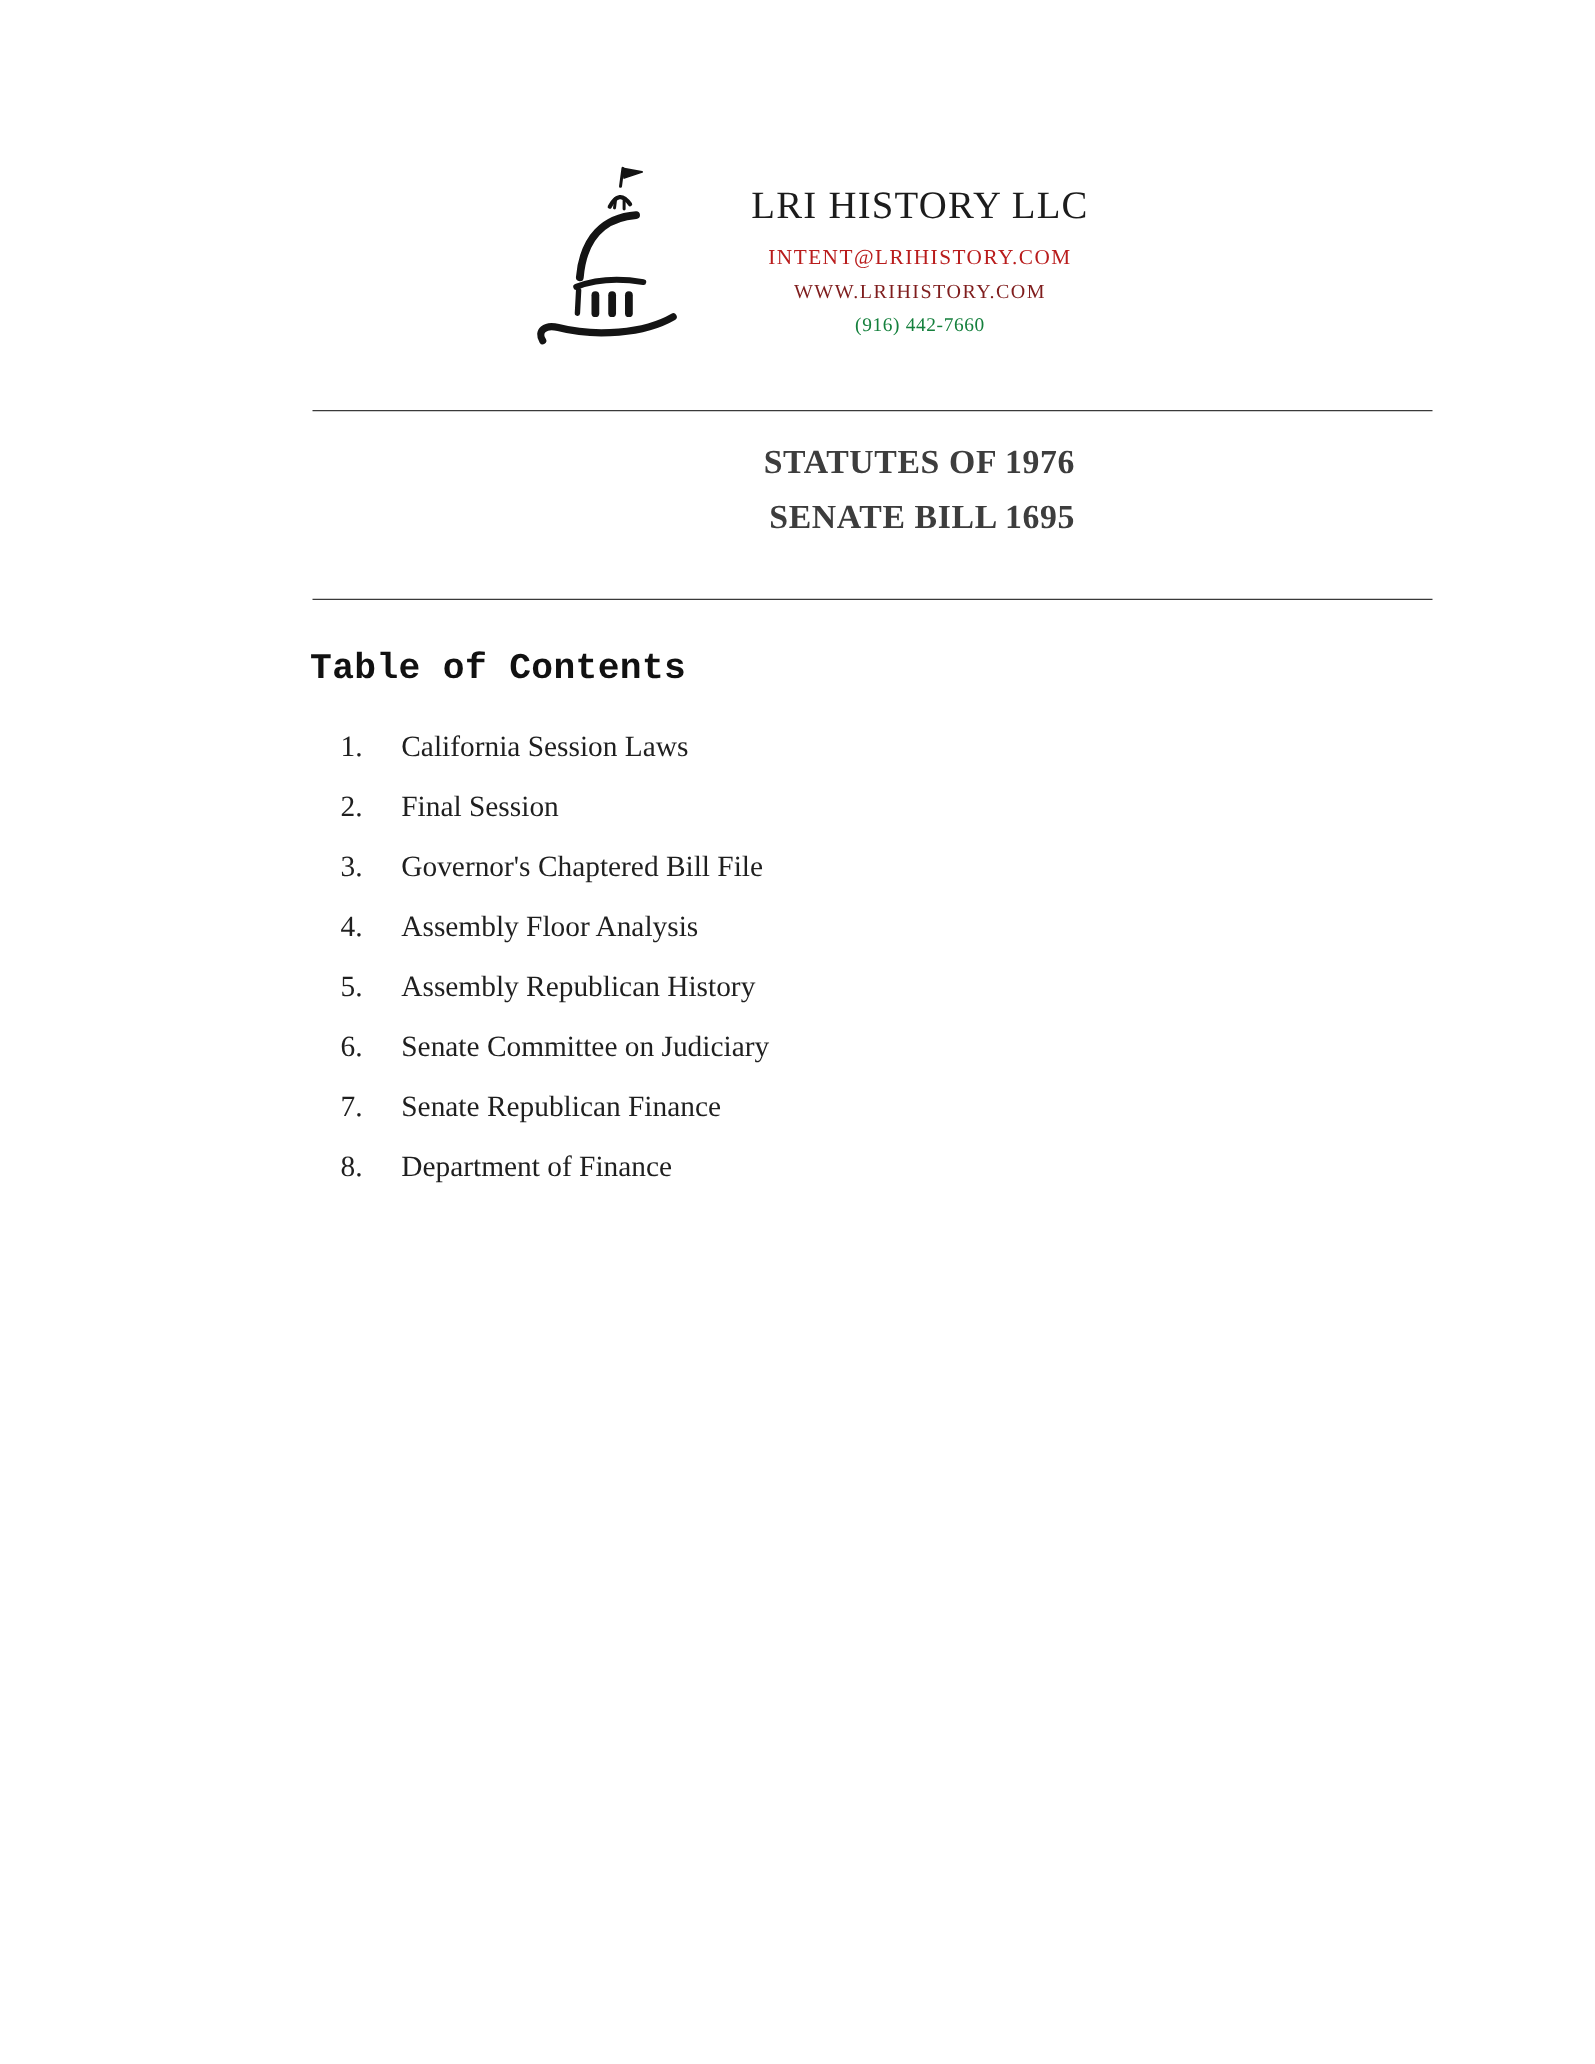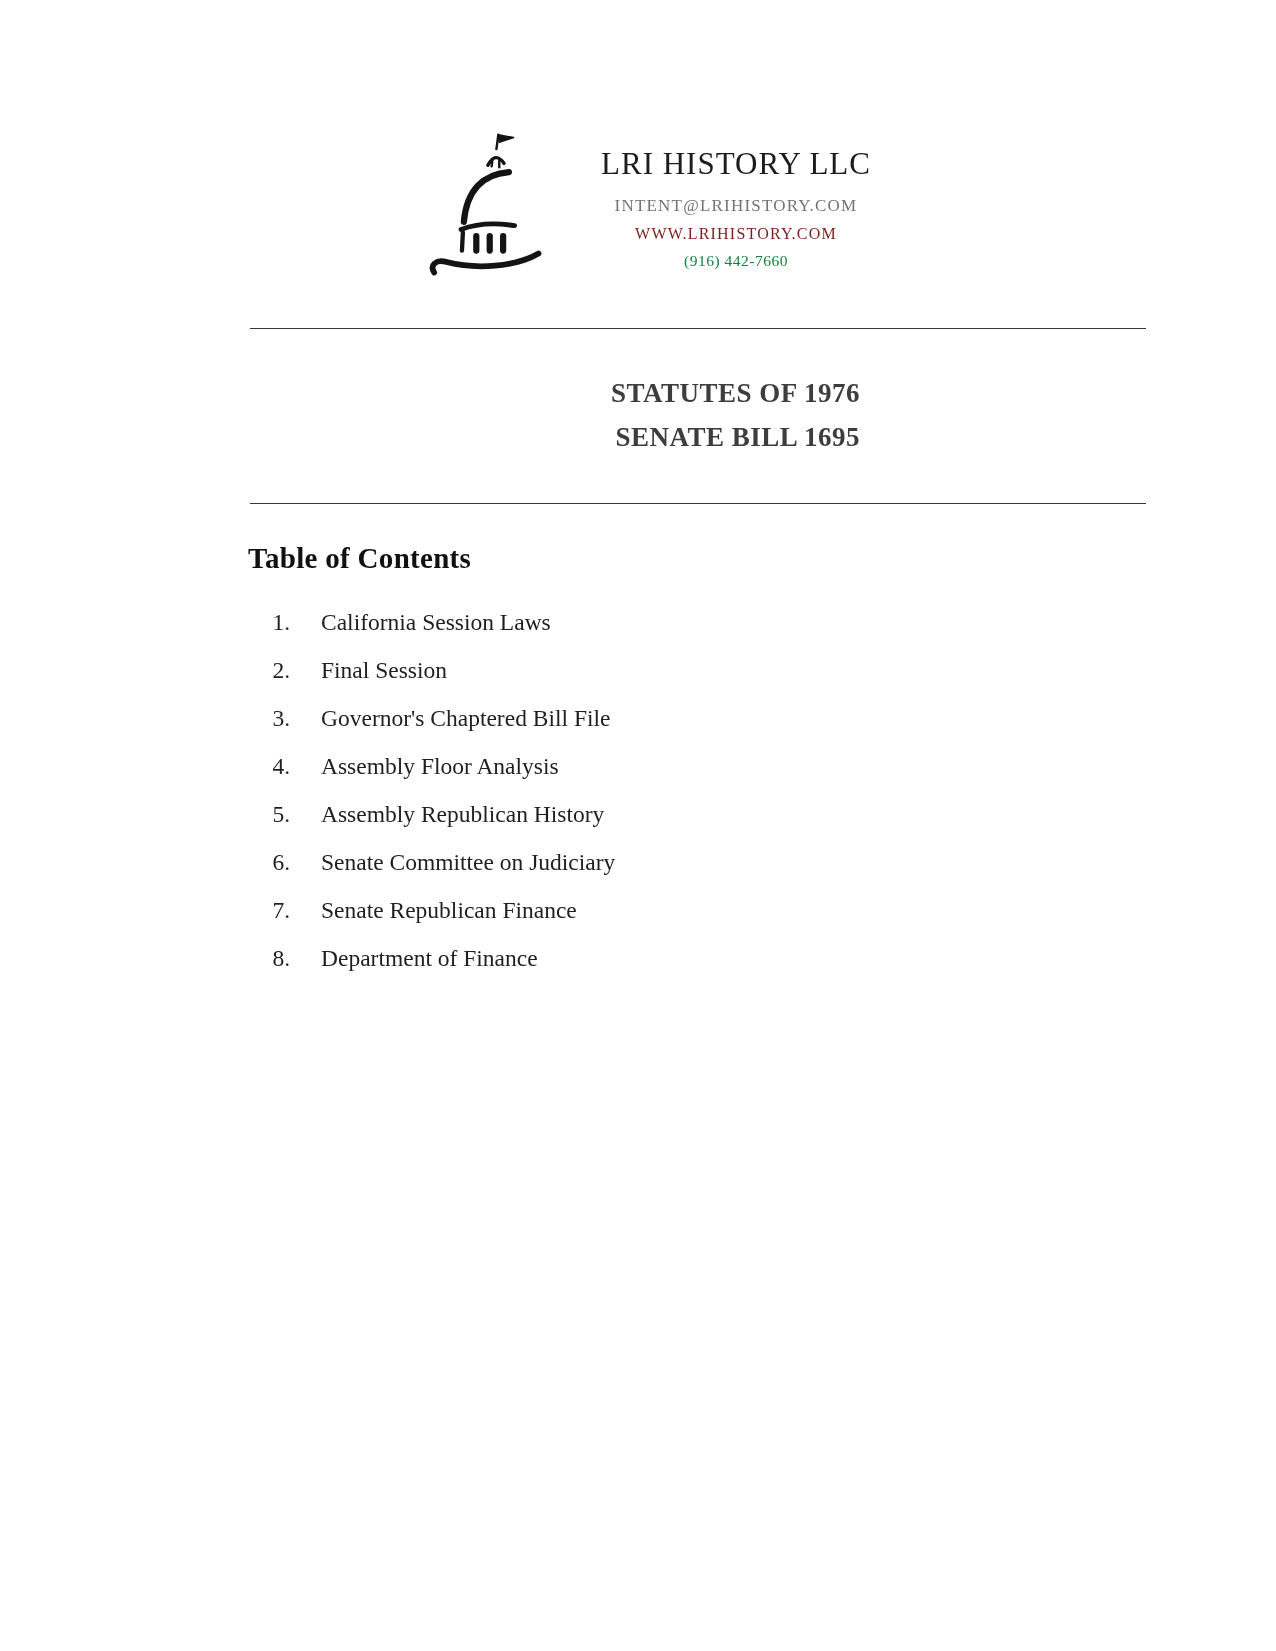--- a/index.html
+++ b/index.html
@@ -38,21 +38,21 @@
   .company-name {
     font-size: 31px;
     letter-spacing: 1px;
     color: #1c1c1c;
     margin-bottom: 14px;
     white-space: pre;
   }
   .company-email {
     font-size: 17px;
     letter-spacing: 1.2px;
-    color: #737373;
+    color: #b91c1c;
     margin-bottom: 9px;
   }
   .company-website {
     font-size: 16px;
     letter-spacing: 1.2px;
     color: #7f1d1d;
     margin-bottom: 9px;
   }
   .company-phone {
     font-size: 15.5px;
@@ -66,21 +66,21 @@
     border-top: 1.2px solid #3a3a3a;
     margin-left: 120px;
     width: 932px;
     height: 0;
   }
   .rule-top { margin-top: 42px; }
   .rule-bottom { margin-top: 44px; }
 
   
   .title-block {
-    margin-top: 42px;
+    margin-top: 18px;
     padding-right: 286px;
     text-align: right;
   }
   .title-line {
     font-size: 27px;
     font-weight: bold;
     color: #3d3d3d;
     line-height: 44px;
     letter-spacing: 0.5px;
     white-space: pre;
@@ -90,20 +90,21 @@
   .toc {
     margin-top: 38px;
     padding-left: 118px;
   }
   .toc-heading {
     font-size: 29px;
     font-weight: bold;
     color: #111;
     letter-spacing: 0.3px;
     margin-bottom: 34px;
+    font-family: Liberation Mono, monospace;
   }
   .toc-list {
     list-style: none;
   }
   .toc-item {
     display: flex;
     align-items: baseline;
     font-size: 23.5px;
     color: #1f1f1f;
     margin-bottom: 22px;

